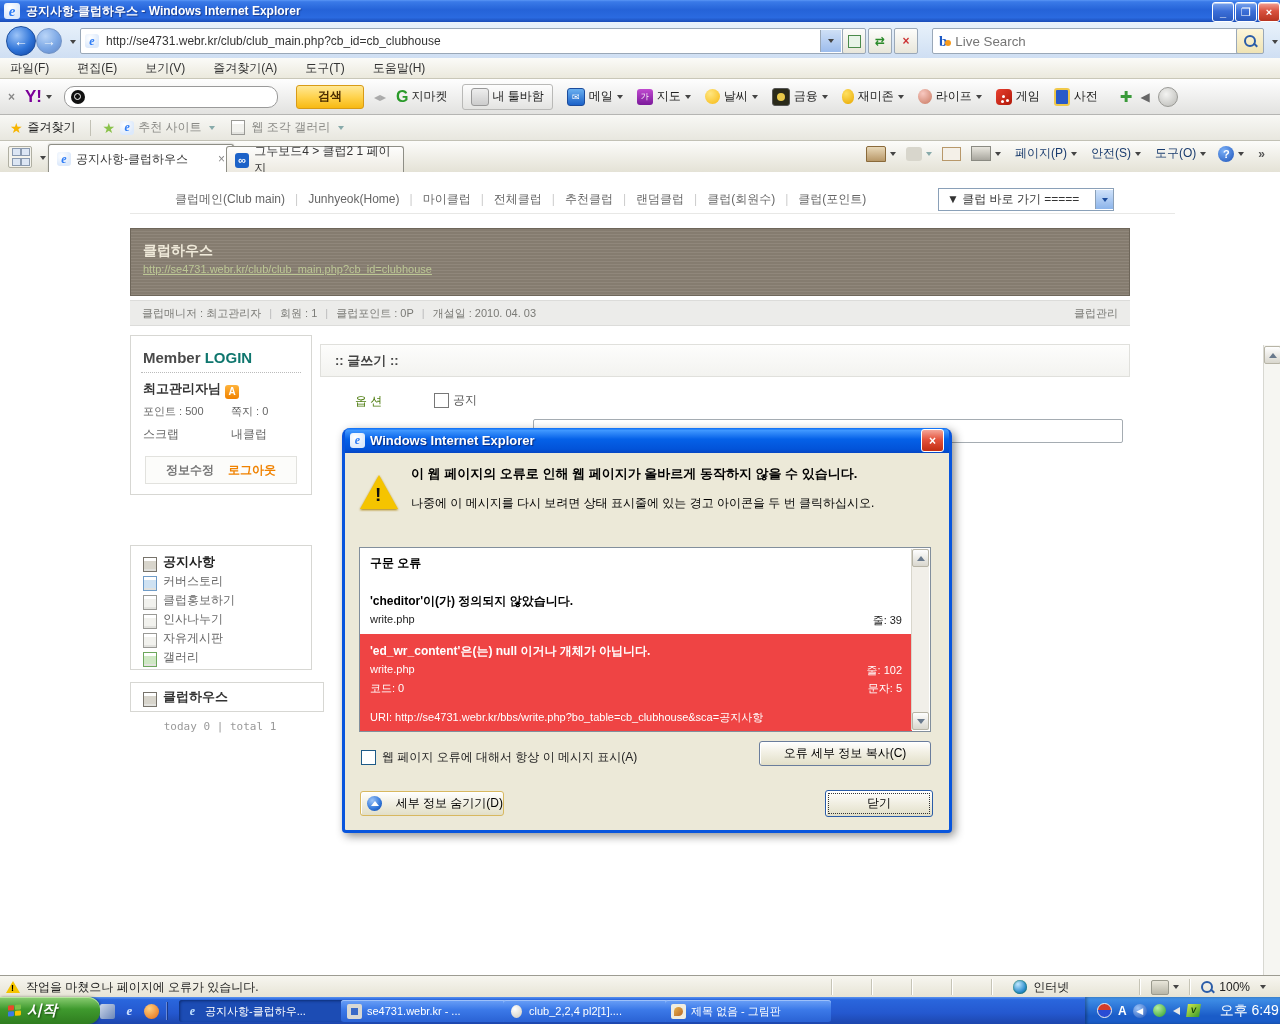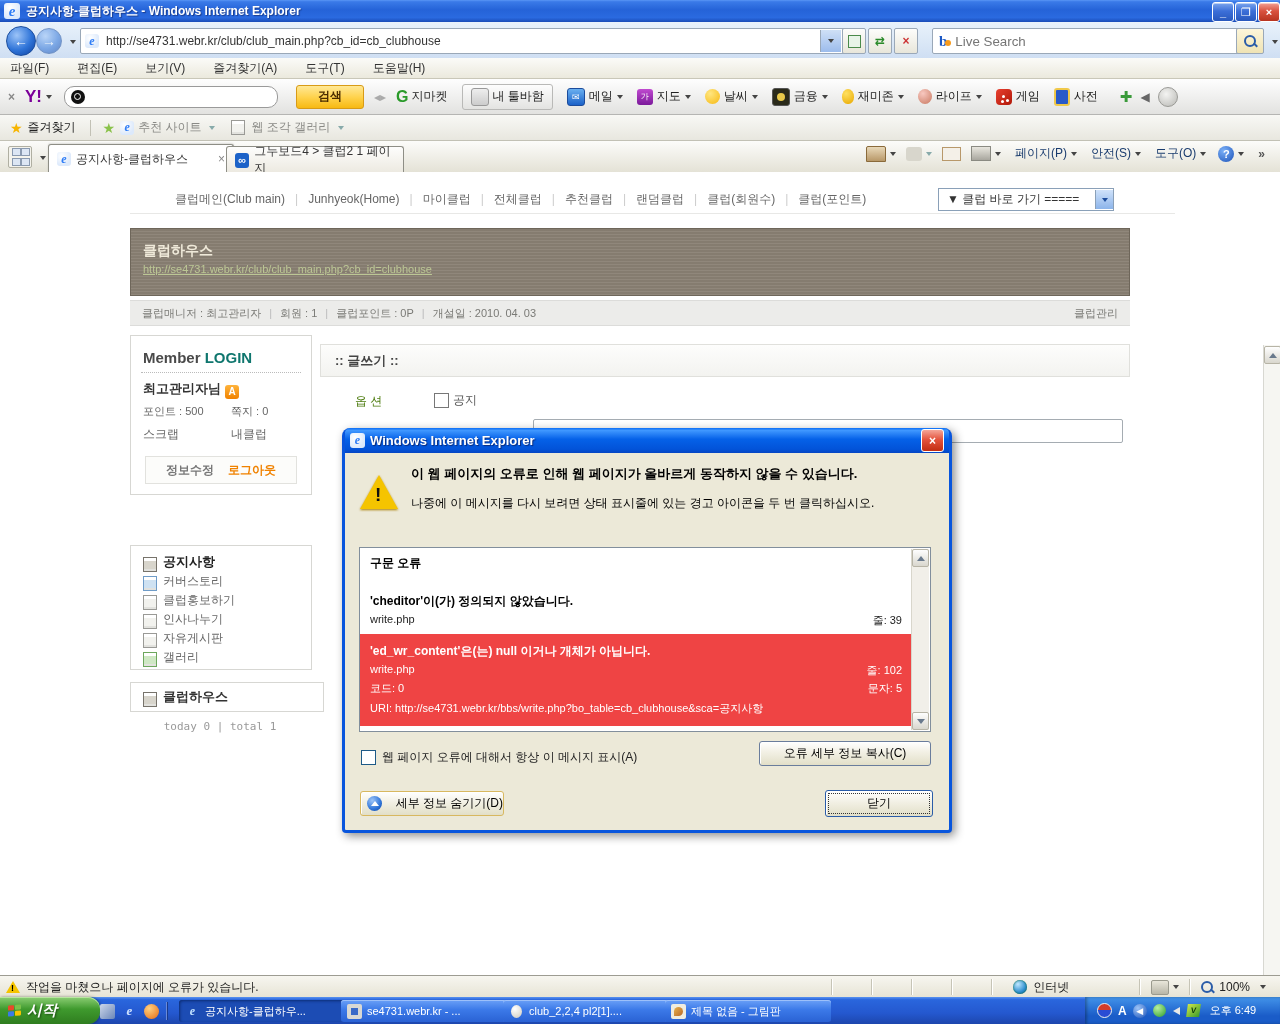--- a/index.html
+++ b/index.html
@@ -474,21 +474,21 @@
         <div class="err sel" style="padding-top:9px;padding-bottom:10px">
           <div class="t">'ed_wr_content'은(는) null 이거나 개체가 아닙니다.</div>
           <div class="row">
               <span>write.php</span>
               <span>줄: 102</span>
             </div>
           <div class="row" style="margin-top:3px">
               <span>코드: 0</span>
               <span>문자: 5</span>
             </div>
-          <div class="row" style="margin-top:5px">
+          <div class="row" style="margin-top:14px">
               <span>URI: http://se4731.webr.kr/bbs/write.php?bo_table=cb_clubhouse&amp;sca=공지사항</span>
             </div>
         </div>
       </div>
       <div class="lscroll">
         <div class="sbtn" style="width:15px;position:absolute;top:0">
             <span class="tri-up"></span>
           </div>
         <div class="sbtn" style="width:15px;position:absolute;bottom:0">
             <span class="tri-dn"></span>
@@ -575,15 +575,15 @@
       </span>
     <span>제목 없음 - 그림판</span>
   </div>
   <div class="tray ab">
     <span class="taegeuk" style="margin-left:12px"></span>
     <span style="font-weight:bold;font-size:12px;margin-left:6px">A</span>
     <span style="width:14px;height:14px;border-radius:50%;background:radial-gradient(circle at 35% 30%,#9cc4f8,#1c52b8);display:inline-flex;align-items:center;justify-content:center;font-size:9px;margin-left:6px">◀</span>
     <span style="width:13px;height:13px;border-radius:50%;background:radial-gradient(circle at 35% 30%,#b8f0a0,#2a9a2a);margin-left:6px"></span>
     <span class="spk" style="margin-left:7px"></span>
     <span style="width:13px;height:13px;background:linear-gradient(135deg,#cfe84a,#3a9a2a);transform:skewX(-8deg);margin-left:7px;display:inline-flex;align-items:center;justify-content:center;font-size:8px;font-weight:bold;color:#0a3a0a">V</span>
-    <span style="margin-left:10px;font-size:11px">오후 6:49</span>
+    <span style="margin-left:20px;font-size:14px">오후 6:49</span>
   </div>
 </div>
 
 </body></html>

